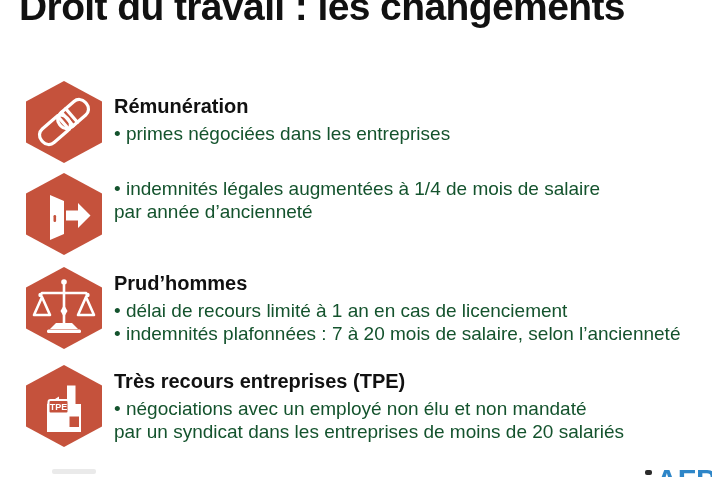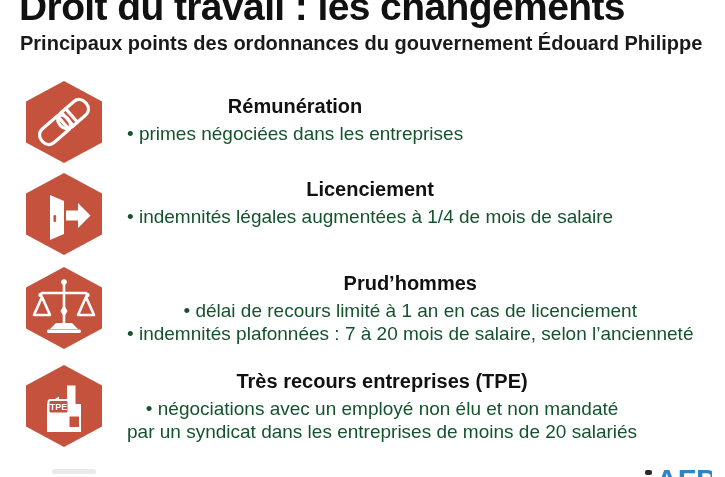--- a/index.html
+++ b/index.html
@@ -15,21 +15,21 @@
   .subtitle{
     position:absolute;left:20px;top:32px;font-size:20px;font-weight:700;
     color:#1a1a1a;white-space:nowrap;
   }
   .row{position:absolute;left:25px;display:flex;align-items:flex-start;}
   .row-1{top:80px}
   .row-2{top:172px}
   .row-3{top:266px}
   .row-4{top:364px}
   .hexicon{width:78px;height:84px;flex:0 0 auto;display:block;}
-  .text{margin-left:24px;margin-top:5px;text-align:center;}
+  .text{margin-left:11px;margin-top:5px;}
   .row-1 .text{margin-top:14px;}
   .heading{font-size:20px;font-weight:700;color:#111;line-height:24px;margin-bottom:4px;white-space:nowrap;}
   .bullet{font-size:19px;color:#14532d;line-height:23px;white-space:nowrap;}
   .footer-smudge{
     position:absolute;left:52px;top:469px;width:44px;height:5px;
     background:#d8d8d8;opacity:.55;border-radius:2px;
   }
   .afp-logo-clip{
     position:absolute;right:13px;bottom:0;width:56px;height:9px;overflow:hidden;
   }
@@ -42,21 +42,20 @@
     position:absolute;left:645px;top:470px;width:7px;height:5px;
     background:#2b2b2b;border-radius:2px;
   }
 </style>
 </head>
 <body>
 
 <div class="canvas">
 
   <div class="title">Droit du travail : les changements</div>
-  <div class="subtitle">Principaux points des ordonnances du gouvernement Édouard Philippe</div>
 
   <div class="row row-1">
     <svg class="hexicon" viewBox="0 0 78 84" aria-hidden="true">
       <polygon points="39,1 77,21.5 77,62.5 39,83 1,62.5 1,21.5" fill="#c5523c"></polygon>
       <g transform="rotate(-41 39 42)" fill="none" stroke="#ffffff" stroke-width="3.2" stroke-linecap="round" stroke-linejoin="round">
         <rect x="10" y="33" width="34" height="18" rx="8"></rect>
         <rect x="34" y="33" width="34" height="18" rx="8"></rect>
         <path d="M38 33 v18 M43.5 33 v18 M49 33 v18"></path>
       </g>
     </svg>
@@ -67,22 +66,22 @@
   </div>
 
   <div class="row row-2">
     <svg class="hexicon" viewBox="0 0 78 84" aria-hidden="true">
       <polygon points="39,1 77,21.5 77,62.5 39,83 1,62.5 1,21.5" fill="#c5523c"></polygon>
       <polygon points="25,23 39,29 39,62 25,68" fill="#ffffff"></polygon>
       <rect x="28.5" y="43" width="2.6" height="7" rx="1.2" fill="#c5523c"></rect>
       <polygon points="41,38.5 53,38.5 53,31 65.5,43.5 53,56 53,48.5 41,48.5" fill="#ffffff"></polygon>
     </svg>
     <div class="text">
-      <div class="heading">Licenciement</div>
       <div class="bullet">• indemnités légales augmentées à 1/4 de mois de salaire</div>
+      <div class="bullet">par année d’ancienneté</div>
     </div>
   </div>
 
   <div class="row row-3">
     <svg class="hexicon" viewBox="0 0 78 84" aria-hidden="true">
       <polygon points="39,1 77,21.5 77,62.5 39,83 1,62.5 1,21.5" fill="#c5523c"></polygon>
       <g stroke="#ffffff" stroke-width="2.6" fill="none" stroke-linecap="round" stroke-linejoin="round">
         <line x1="39" y1="19" x2="39" y2="57"></line>
         <line x1="17" y1="27" x2="61" y2="27"></line>
         <polygon points="9,49 25,49 17,31"></polygon>

